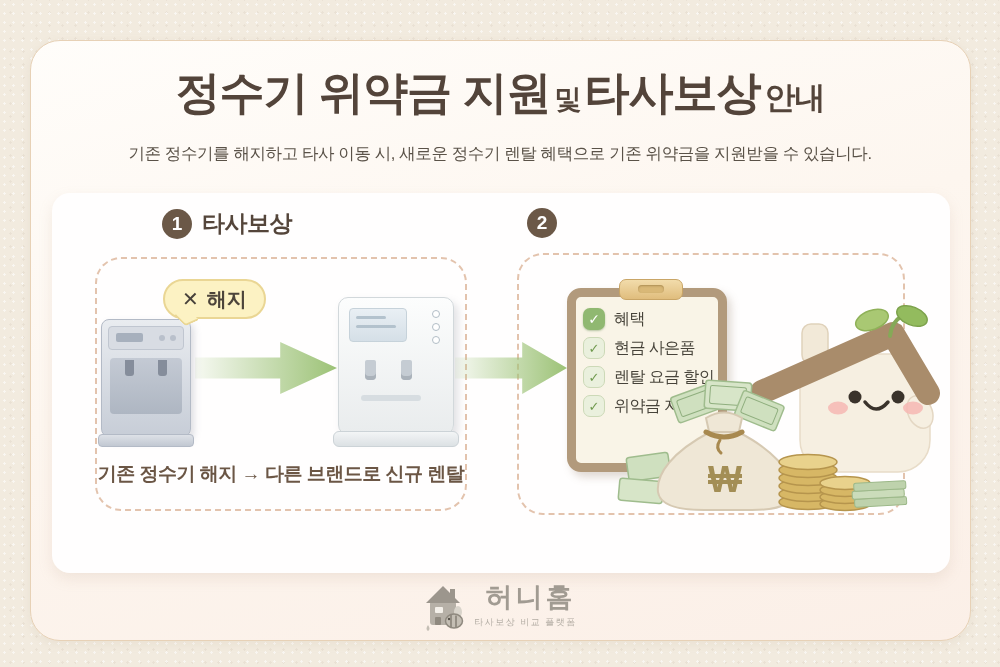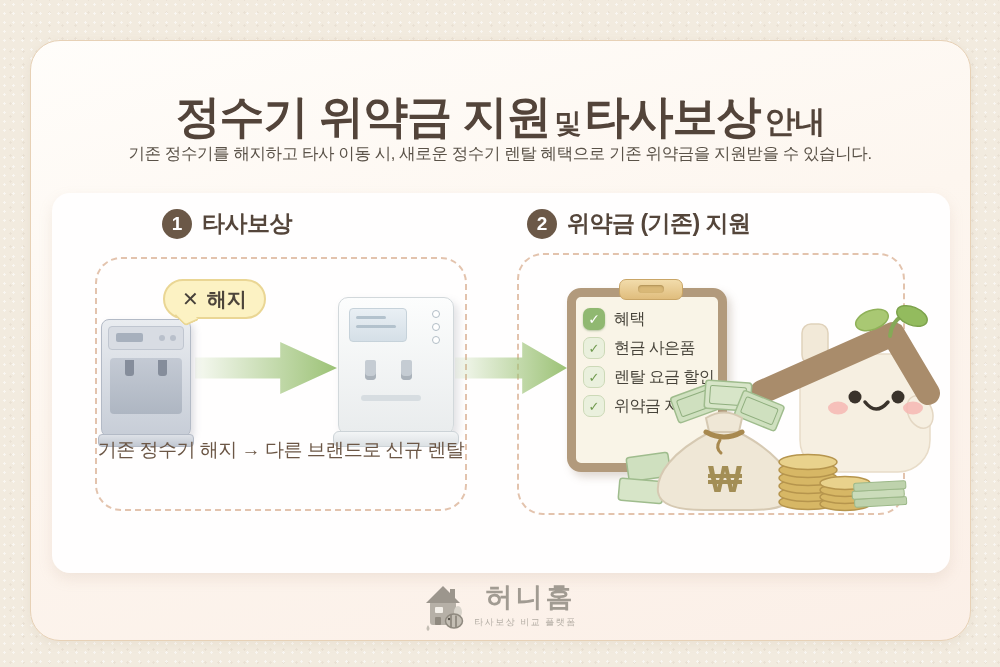--- a/index.html
+++ b/index.html
@@ -20,21 +20,21 @@
     position:absolute; left:30px; top:40px; width:941px; height:601px;
     border:1.5px solid #e7d1b6; border-radius:30px;
     background:linear-gradient(165deg,#fffdfa 0%,#fdf6ef 45%,#fbefe7 100%);
     box-shadow:0 3px 10px rgba(190,165,140,.15);
   }
 
   
   .title-row{
     position:absolute; left:0; right:0; top:68px;
     display:flex; justify-content:center; align-items:baseline; gap:4px;
-    color:#53443a; letter-spacing:-1px; line-height:1.1; white-space:nowrap;margin-top:24px;
+    color:#53443a; letter-spacing:-1px; line-height:1.1; white-space:nowrap;
   }
   .t-main{ font-size:45px; font-weight:800; }
   .t-conj{ font-size:27px; font-weight:600; }
   .t-suffix{ font-size:31px; font-weight:600; }
   .subtitle{
     position:absolute; left:0; right:0; top:143px;
     text-align:center; font-size:16.5px; color:#5a5248; letter-spacing:-.4px;
   }
 
   
@@ -100,22 +100,22 @@
             background:linear-gradient(#f3f5f6,#dce1e4); border:1px solid #ccd3d7; border-radius:6px; }
 
   
   .arrow{ position:absolute;
     background:linear-gradient(90deg,rgba(186,214,158,.12),#9cc276);
     clip-path:polygon(0 33%,60% 33%,60% 8%,100% 50%,60% 92%,60% 67%,0 67%); }
   #arrow1{ left:195px; top:337px; width:142px; height:62px; z-index:1; }
   #arrow2{ left:455px; top:337px; width:112px; height:62px; z-index:4; }
 
   .flow-caption{
-    position:absolute; left:95px; top:437px; width:372px; text-align:center;
-    font-size:19px; font-weight:400; color:#6b5645; letter-spacing:-.5px; z-index:2; white-space:nowrap;
+    position:absolute; left:95px; top:461px; width:372px; text-align:center;
+    font-size:19px; font-weight:700; color:#6b5645; letter-spacing:-.5px; z-index:2; white-space:nowrap;
   }
 
   
   .clipboard{
     position:absolute; left:567px; top:288px; width:160px; height:184px;
     background:#f9f4e7; border:9px solid #b29a7c; border-radius:14px;
     box-shadow:4px 5px 9px rgba(140,118,96,.28); z-index:2;
   }
   .clip{
     position:absolute; left:619px; top:279px; width:64px; height:21px;
@@ -161,21 +161,20 @@
   <div class="subtitle">기존 정수기를 해지하고 타사 이동 시, 새로운 정수기 렌탈 혜택으로 기존 위약금을 지원받을 수 있습니다.</div>
 
   <div class="panel"></div>
 
   <div class="step-header" id="step1-header">
     <div class="badge">1</div>
     <div class="step-title">타사보상</div>
   </div>
   <div class="step-header" id="step2-header">
     <div class="badge">2</div>
-    <div class="step-title">위약금 (기존) 지원</div>
   </div>
 
   <div class="dash" id="box1"></div>
   <div class="dash" id="box2"></div>
 
   <div class="bubble">
     <span class="x-mark">✕</span>
     <span>해지</span>
   </div>
 

